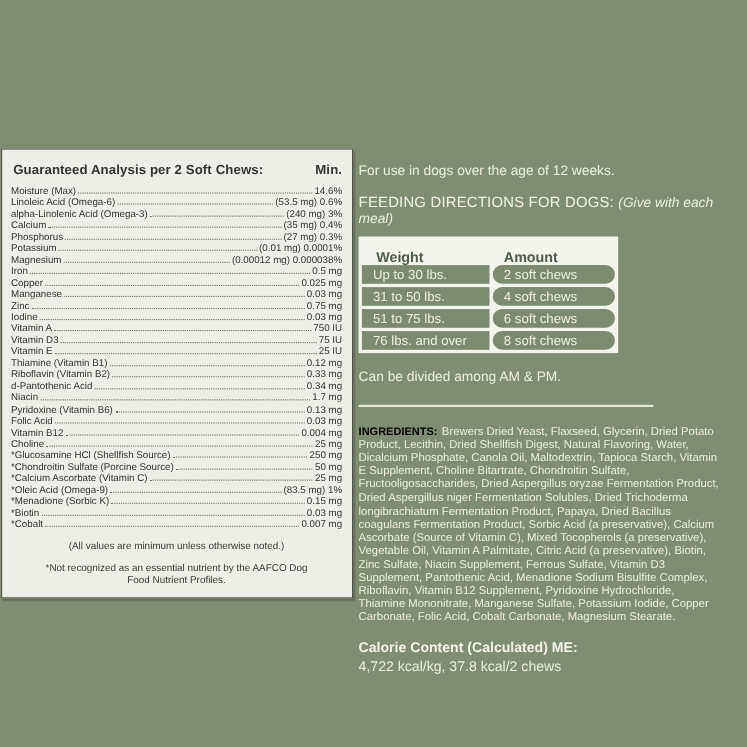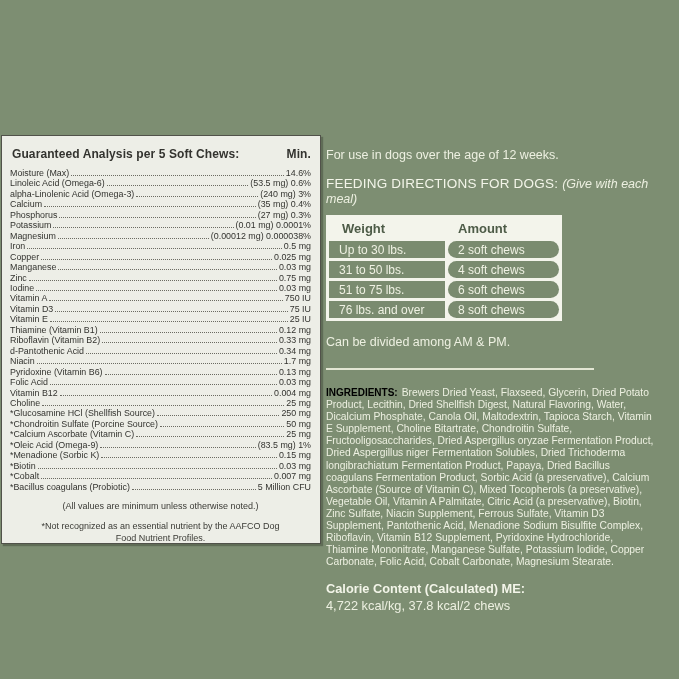--- a/index.html
+++ b/index.html
@@ -81,21 +81,21 @@
   .ftable{
     margin-top:9px;
     width:236px;
     background:#f3f4eb;
     padding:0 3px 3px 3px;
     box-sizing:border-box;
   }
   .ft-header{
     display:flex;
     height:26px;
-    align-items:center;
+    align-items:flex-end;
     font-weight:bold;
     font-size:13px;
     color:#4d5b47;
   }
   .ft-header .c1{flex:0 0 119px;padding-left:13px;box-sizing:border-box;}
   .ft-header .c2{flex:1;padding-left:10px;}
   .ft-row{
     display:flex;
     gap:3px;
     margin-bottom:3px;
@@ -136,21 +136,21 @@
   .calorie-title{font-weight:bold;font-size:12.8px;color:#f3f5e9;}
   .calorie-value{font-size:12.8px;margin-top:2px;}
 </style>
 </head>
 <body>
 
 <div>
 
   <section class="panel">
     <div class="panel-title-row">
-      <span>Guaranteed Analysis per 5 Soft Chews:</span>
+      <span>Guaranteed Analysis per 2 Soft Chews:</span>
       <span>Min.</span>
     </div>
 
     <div class="rows">
 
         <div class="arow">
           <span class="aname">Moisture (Max)</span>
           <span class="leader"></span>
           <span class="aval">14.6%</span>
         </div>
@@ -322,25 +322,20 @@
           <span class="leader"></span>
           <span class="aval">0.03 mg</span>
         </div>
 
         <div class="arow">
           <span class="aname">*Cobalt</span>
           <span class="leader"></span>
           <span class="aval">0.007 mg</span>
         </div>
 
-        <div class="arow">
-          <span class="aname">*Bacillus coagulans (Probiotic)</span>
-          <span class="leader"></span>
-          <span class="aval">5 Million CFU</span>
-        </div>
       </div>
 
     <p class="note1">(All values are minimum unless otherwise noted.)</p>
     <p class="note2">*Not recognized as an essential nutrient by the AAFCO Dog Food Nutrient Profiles.</p>
   </section>
 
   <section class="right-col">
 
     <p class="usage">For use in dogs over the age of 12 weeks.</p>
 

